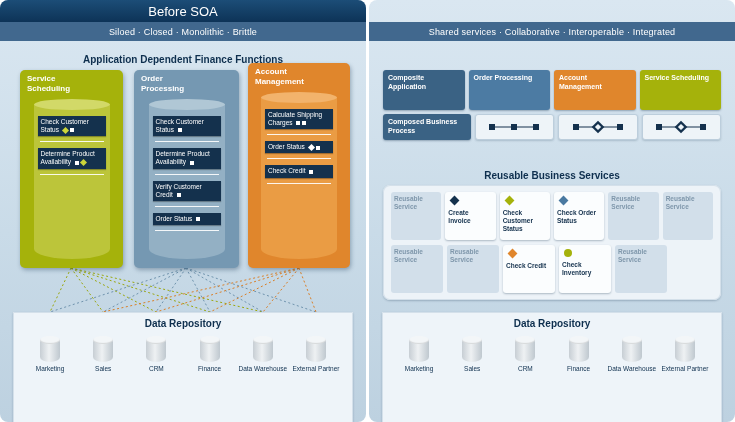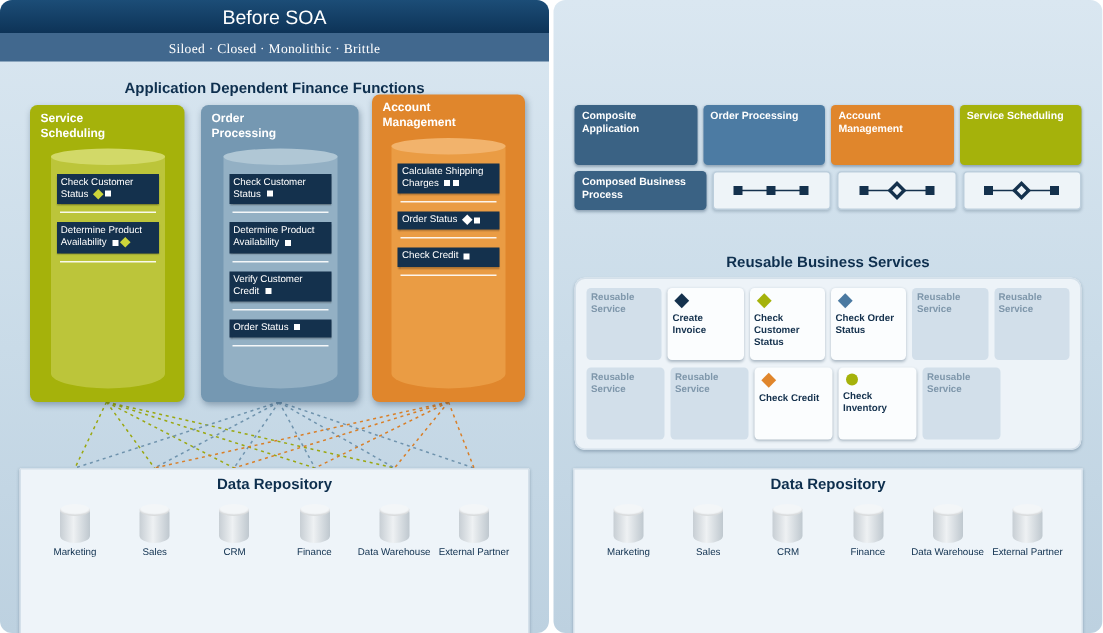--- a/index.html
+++ b/index.html
@@ -17,21 +17,21 @@
 
   .hdr {
     position: absolute; left: 0; right: 0; top: 0; height: 22px;
     background: linear-gradient(180deg, #1c4d77 0%, #0d3357 100%);
     color: #fff; font-size: 13px; font-weight: normal;
     display: flex; align-items: center; justify-content: center;
   }
   .subhdr {
     position: absolute; left: 0; right: 0; top: 22px; height: 19px;
     background: #41688e; color: #fff; font-size: 9px; letter-spacing: .2px;
-    display: flex; align-items: center; justify-content: center; font-family: Liberation Serif, serif;
+    display: flex; align-items: center; justify-content: center;
   }
   .sec-title {
     position: absolute; left: 0; right: 0; top: 54px; text-align: center;
     font-weight: bold; font-size: 10px; color: #0e2f4e;
   }
 
   
   .silo {
     position: absolute; border-radius: 5px;
     box-shadow: 1px 2px 4px rgba(20,49,77,.35);
@@ -262,20 +262,21 @@
         </div>
         <div class="db">
           <div class="db-cyl"></div>
           <div class="db-label">External Partner</div>
         </div>
       </div>
     </div>
   </div>
 
   <div class="panel right">
+    <div class="subhdr">Shared services · Collaborative · Interoperable · Integrated</div>
 
     <div class="comp-row1">
       <div class="capp bg-blue1">Composite Application</div>
       <div class="capp bg-blue2">Order Processing</div>
       <div class="capp bg-orange">Account Management</div>
       <div class="capp bg-olive">Service Scheduling</div>
     </div>
 
     <div class="comp-row2">
       <div class="capp bg-blue1">Composed Business Process</div>

